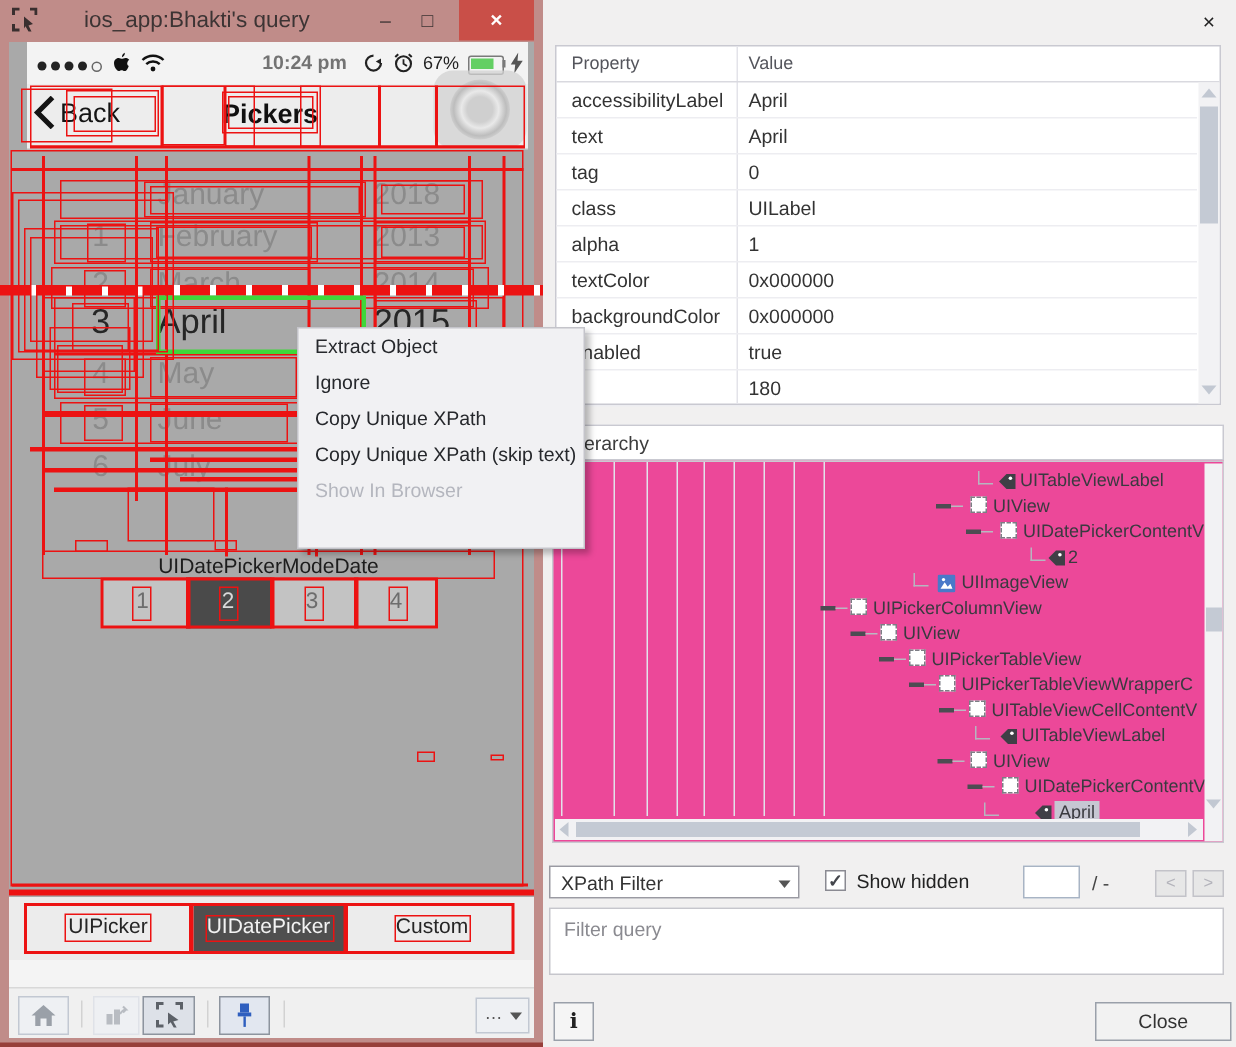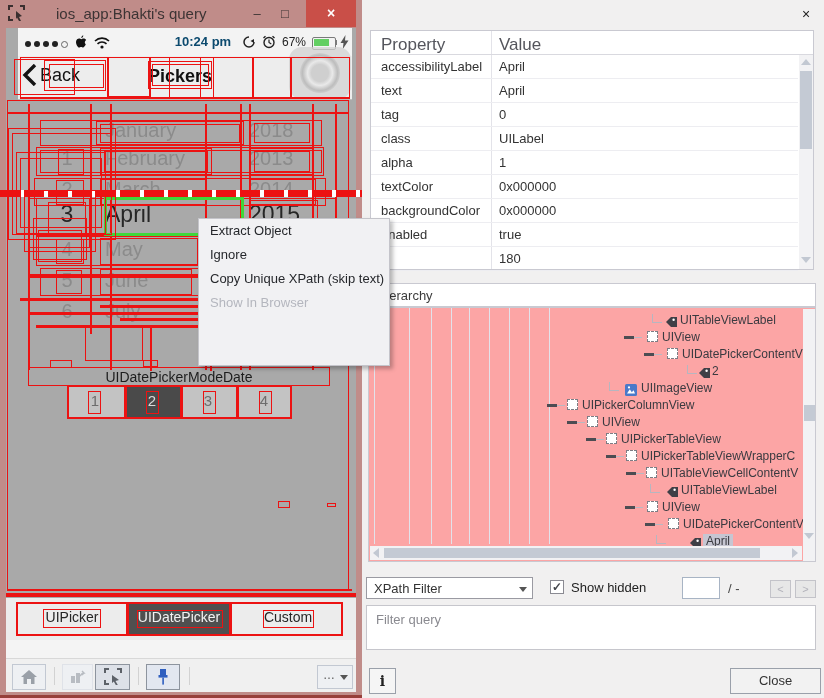--- a/index.html
+++ b/index.html
@@ -11,21 +11,21 @@
   #left-window{left:0;top:0;width:362px;height:698px;background:#c08c89;}
   .titlebar{left:0;top:0;width:362px;height:28px;}
   .title-text{left:56px;top:5px;font-size:15px;color:#3c3434;}
   .win-btn{top:4px;width:26px;height:20px;text-align:center;font-size:13px;color:#3a3232;line-height:20px;}
   .close-btn{left:306px;top:0;width:50px;height:27px;background:#c94f48;color:#fff;
              text-align:center;line-height:27px;font-size:14px;font-weight:bold;}
   .phone-content{left:6px;top:28px;width:350px;height:664px;background:#a9a9a9;}
   .statusbar{left:18px;top:28px;width:334px;height:28px;background:#f3f3f3;}
   .sig-dot{top:13px;width:6px;height:6px;border-radius:50%;background:#222;}
   .sig-dot.hollow{background:#f3f3f3;border:1px solid #666;width:5px;height:5px;}
-  .sb-time{left:150px;top:6px;width:70px;text-align:center;font-size:13px;font-weight:bold;color:#0c4a6e;}
+  .sb-time{left:150px;top:6px;width:70px;text-align:center;font-size:13px;font-weight:bold;color:#737373;}
   .sb-batt-pct{left:264px;top:7px;font-size:12px;color:#222;}
   .batt{left:294px;top:9px;width:22px;height:11px;border:1px solid #7a7a7a;border-radius:2px;}
   .batt-fill{left:1px;top:1px;width:15px;height:7px;background:#63cf63;}
   .batt-tip{left:317px;top:12px;width:2px;height:5px;background:#7a7a7a;}
   .navbar{left:18px;top:56px;width:334px;height:44px;background:#ededed;border-bottom:1px solid #bdbdbd;box-sizing:border-box;}
   .back-label{left:40px;top:65px;font-size:18px;color:#141414;}
   .nav-title{left:110px;top:66px;width:140px;text-align:center;font-size:18px;font-weight:bold;color:#111;}
   .touch-circle{left:289px;top:47px;width:62px;height:52px;border-radius:13px;
       background:rgba(210,210,210,.75);}
   .touch-circle::after{content:"";position:absolute;left:11px;top:6px;width:40px;height:40px;border-radius:50%;
@@ -64,32 +64,32 @@
       border:1px solid #c4c4ca;box-shadow:3px 3px 4px rgba(0,0,0,.25);z-index:60;}
   .menu-item{position:relative;height:24px;line-height:24px;padding-left:11px;font-size:13px;color:#26282c;}
   .menu-item.disabled{color:#b4b6be;}
   
   #spy-panel{left:362px;top:0;width:462px;height:698px;background:#f1f0f0;}
   .spy-title{left:12px;top:8px;font-size:13px;color:#3c3c3c;}
   .spy-close{left:434px;top:6px;width:20px;height:18px;text-align:center;font-size:14px;color:#222;}
   .prop-table{left:8px;top:30px;width:444px;height:240px;background:#fff;border:1px solid #c9c9d1;box-sizing:border-box;}
   .prop-head{left:0;top:0;width:442px;height:24px;border-bottom:1px solid #d9d9df;box-sizing:border-box;}
   .col-div{left:120px;top:0;width:1px;height:238px;background:#e3e3e9;}
-  .prop-col{top:4px;font-size:17px;color:#54555c;}
+  .prop-col{top:4px;font-size:12px;color:#54555c;}
   .prop-row{left:0;width:427px;height:24px;border-bottom:1px solid #ededf1;box-sizing:border-box;}
   .prop-cell{position:absolute;top:4px;font-size:13px;color:#333;white-space:nowrap;}
   .vsb{left:428px;top:24px;width:14px;height:214px;background:#f2f2f4;}
   .sb-thumb{background:#c4cad4;}
   .tri-up{width:0;height:0;border-left:5px solid transparent;border-right:5px solid transparent;border-bottom:6px solid #c2c8d2;}
   .tri-dn{width:0;height:0;border-left:5px solid transparent;border-right:5px solid transparent;border-top:6px solid #c2c8d2;}
   .tri-lf{width:0;height:0;border-top:5px solid transparent;border-bottom:5px solid transparent;border-right:6px solid #c2c8d2;}
   .tri-rt{width:0;height:0;border-top:5px solid transparent;border-bottom:5px solid transparent;border-left:6px solid #c2c8d2;}
   .hier-header{left:6px;top:283px;width:448px;height:24px;background:#fff;border:1px solid #c9c9d1;box-sizing:border-box;}
   .hier-title{left:8px;top:4px;font-size:13px;color:#3c3c3c;}
-  .tree-box{left:6px;top:307px;width:448px;height:255px;background:#fca5a5;border:1px solid #c9c9d1;box-sizing:border-box;overflow:hidden;}
+  .tree-box{left:6px;top:307px;width:448px;height:255px;background:#ec4899;border:1px solid #c9c9d1;box-sizing:border-box;overflow:hidden;}
   .guide{position:absolute;top:0;width:1px;height:236px;background:#e2e2ea;}
   .tree-row{position:absolute;left:0;width:434px;height:17px;}
   .t-label{position:absolute;top:1px;font-size:12px;color:#3a3a40;white-space:nowrap;}
   .t-label.sel{background:#c6c6d2;padding:0 3px;}
   .t-minus{position:absolute;top:7px;width:10px;height:3px;background:#4c4c52;}
   .t-minus::after{content:"";position:absolute;left:10px;top:1px;width:8px;height:1px;background:#b9b9c2;}
   .t-conn{position:absolute;top:2px;width:9px;height:8px;border-left:1px solid #b6b6c0;border-bottom:1px solid #b6b6c0;}
   .t-box{position:absolute;top:2px;width:11px;height:11px;border:1px dashed #7d7d85;background:#fff;box-sizing:border-box;}
   .hsb{left:1px;top:238px;width:432px;height:14px;background:#f2f2f4;}
   .tree-vsb{left:434px;top:1px;width:13px;height:252px;background:#f2f2f4;}
@@ -557,17 +557,18 @@
 
     <textarea class="abs filter-box" placeholder="Filter query" style=""></textarea>
 
     <div class="abs info-btn">i</div>
     <div class="abs close-btn2">Close</div>
   </div>
 
   <div id="context-menu" class="abs">
       <div class="menu-item">Extract Object</div>
       <div class="menu-item">Ignore</div>
+      <div class="menu-item">Copy Unique XPath</div>
       <div class="menu-item">Copy Unique XPath (skip text)</div>
       <div class="menu-item disabled">Show In Browser</div>
     </div>
 
 </div>
 
 </body></html>

